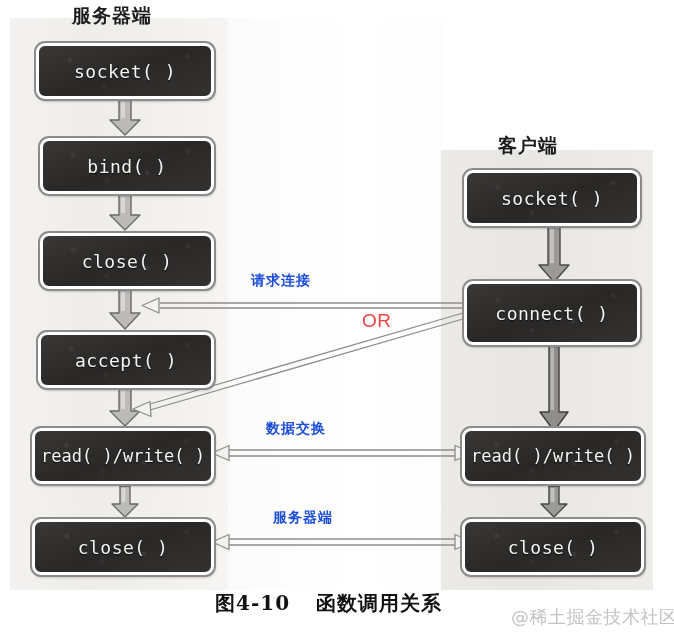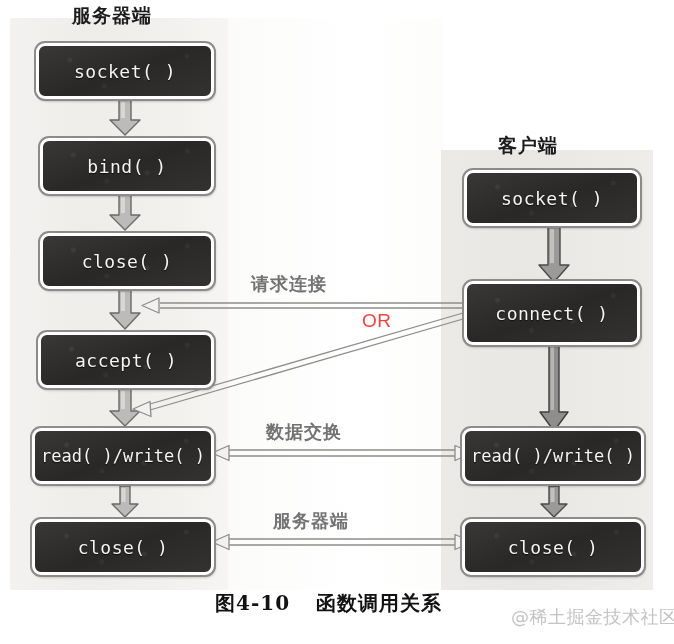--- a/index.html
+++ b/index.html
@@ -71,22 +71,22 @@
   .barrow svg{display:block;}
 
   
   .conn{position:absolute;left:0;top:0;width:674px;height:644px;pointer-events:none;}
 
   
   .mid-label{
     position:absolute;
     font-family:"DejaVu Serif","Liberation Serif",serif;
     font-weight:700;
-    font-size:18px;
-    color:#737373;
+    font-size:14px;
+    color:#1d4ed8;
     white-space:nowrap;
     letter-spacing:1px;
   }
   .or-label{
     position:absolute;
     font-family:"Liberation Sans","DejaVu Sans",sans-serif;
     font-size:19px;
     color:#ef4444;
     white-space:nowrap;
     letter-spacing:.5px;

